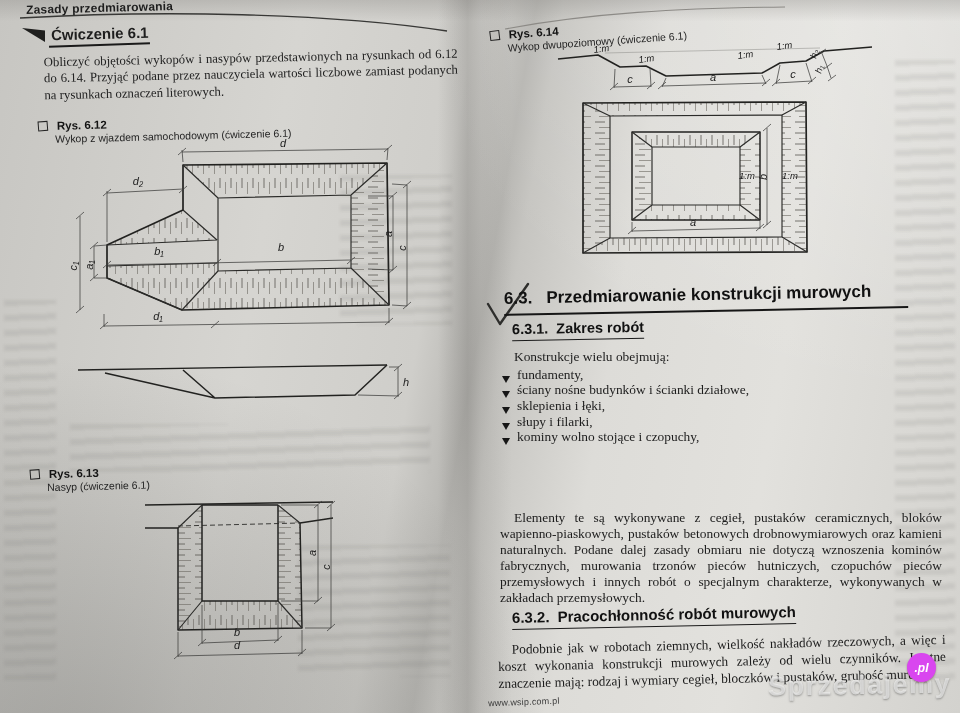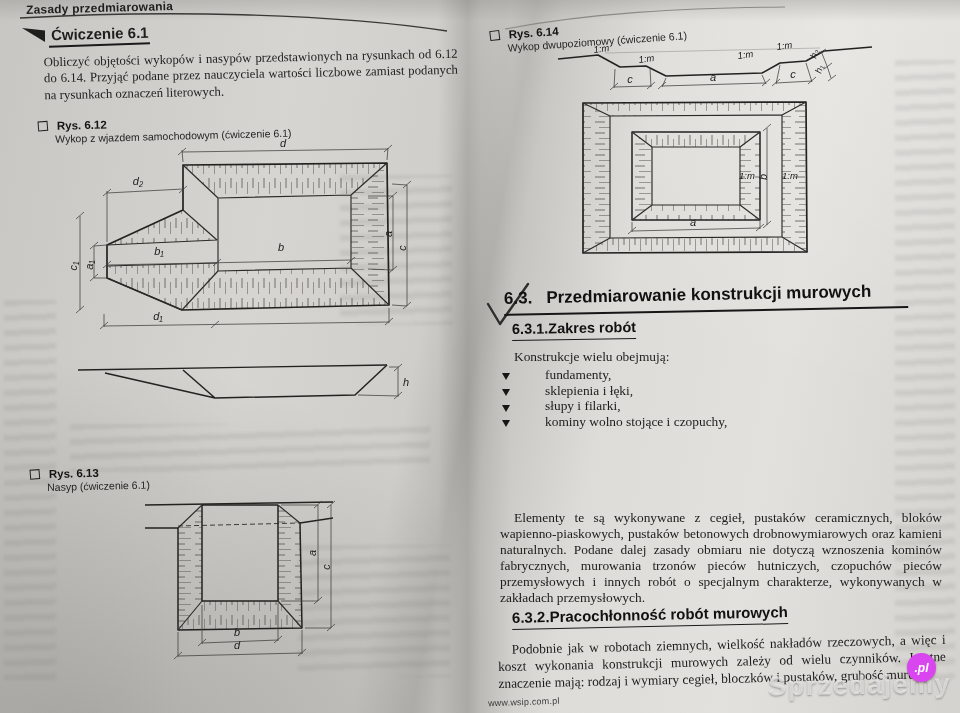--- a/index.html
+++ b/index.html
@@ -37,27 +37,27 @@
   .mid{fill:none;stroke:#2b2b29;stroke-width:1.15;}
   .dim{fill:none;stroke:#3e3e3c;stroke-width:.75;}
   .dash{fill:none;stroke:#2b2b29;stroke-width:.9;stroke-dasharray:5,3;}
   .sec-head{left:504px;top:285px;width:404px;transform:rotate(-1.1deg);
     border-bottom:2.4px solid #161616;padding-bottom:5px;font-weight:bold;font-size:17px;color:#111;}
   .sec-head .num{margin-right:14px;}
   .sub-head{transform:rotate(-1deg);border-bottom:1.8px solid #1a1a1a;padding-bottom:3px;
     font-weight:bold;color:#111;}
   .sub1{left:512px;top:320px;font-size:14.5px;}
   .sub2{left:512px;top:606px;font-size:15px;transform:rotate(-1.2deg);}
-  .sub-head .num{}
+  .sub-head .num{margin-right:8px;}
   .body-par{width:442px;font-size:13.4px;line-height:16.1px;text-align:justify;color:#1c1c1c;}
   .intro{left:500px;top:349px;text-indent:14px;}
   .p1{left:500px;top:510px;text-indent:14px;}
   .p2{left:498px;top:637px;width:448px;text-indent:14px;transform:rotate(-1.3deg);line-height:16.8px;}
   .bullets{left:502px;top:367px;width:440px;}
-  .bullet-row{display:flex;align-items:center;height:15.7px;gap:28px;}
+  .bullet-row{display:flex;align-items:flex-end;height:15.7px;}
   .tri{width:0;height:0;border-top:7px solid #161616;border-left:4.5px solid transparent;
     border-right:4.5px solid transparent;margin:4px 7px 0 0;flex:none;}
   .bullet-text{font-size:13.4px;color:#1c1c1c;}
   .footer-url{left:488px;top:697px;font-size:9px;color:#3a3a3a;transform:rotate(-2deg);letter-spacing:.2px;}
   .wm-text{left:768px;top:670px;font-weight:bold;font-size:27px;letter-spacing:1.5px;
     color:rgba(252,252,252,.60);text-shadow:0 1px 2px rgba(90,90,88,.55);transform:rotate(-1deg);}
   .wm-badge{left:907px;top:653px;width:29px;height:29px;border-radius:50%;background:#d946ef;
     box-shadow:0 1px 2px rgba(60,20,15,.4);display:flex;align-items:center;justify-content:center;}
   .wm-badge span{color:#fff;font-weight:bold;font-size:12px;font-style:italic;}
 </style>
@@ -214,20 +214,24 @@
 
   <div class="abs body-par serif intro">Konstrukcje wielu obejmują:</div>
 
   <div class="abs bullets">
     <div class="bullet-row">
         <div class="tri"></div>
         <span class="bullet-text serif">fundamenty,</span>
       </div>
     <div class="bullet-row">
         <div class="tri"></div>
+        <span class="bullet-text serif">ściany nośne budynków i ścianki działowe,</span>
+      </div>
+    <div class="bullet-row">
+        <div class="tri"></div>
         <span class="bullet-text serif">sklepienia i łęki,</span>
       </div>
     <div class="bullet-row">
         <div class="tri"></div>
         <span class="bullet-text serif">słupy i filarki,</span>
       </div>
     <div class="bullet-row">
         <div class="tri"></div>
         <span class="bullet-text serif">kominy wolno stojące i czopuchy,</span>
       </div>

